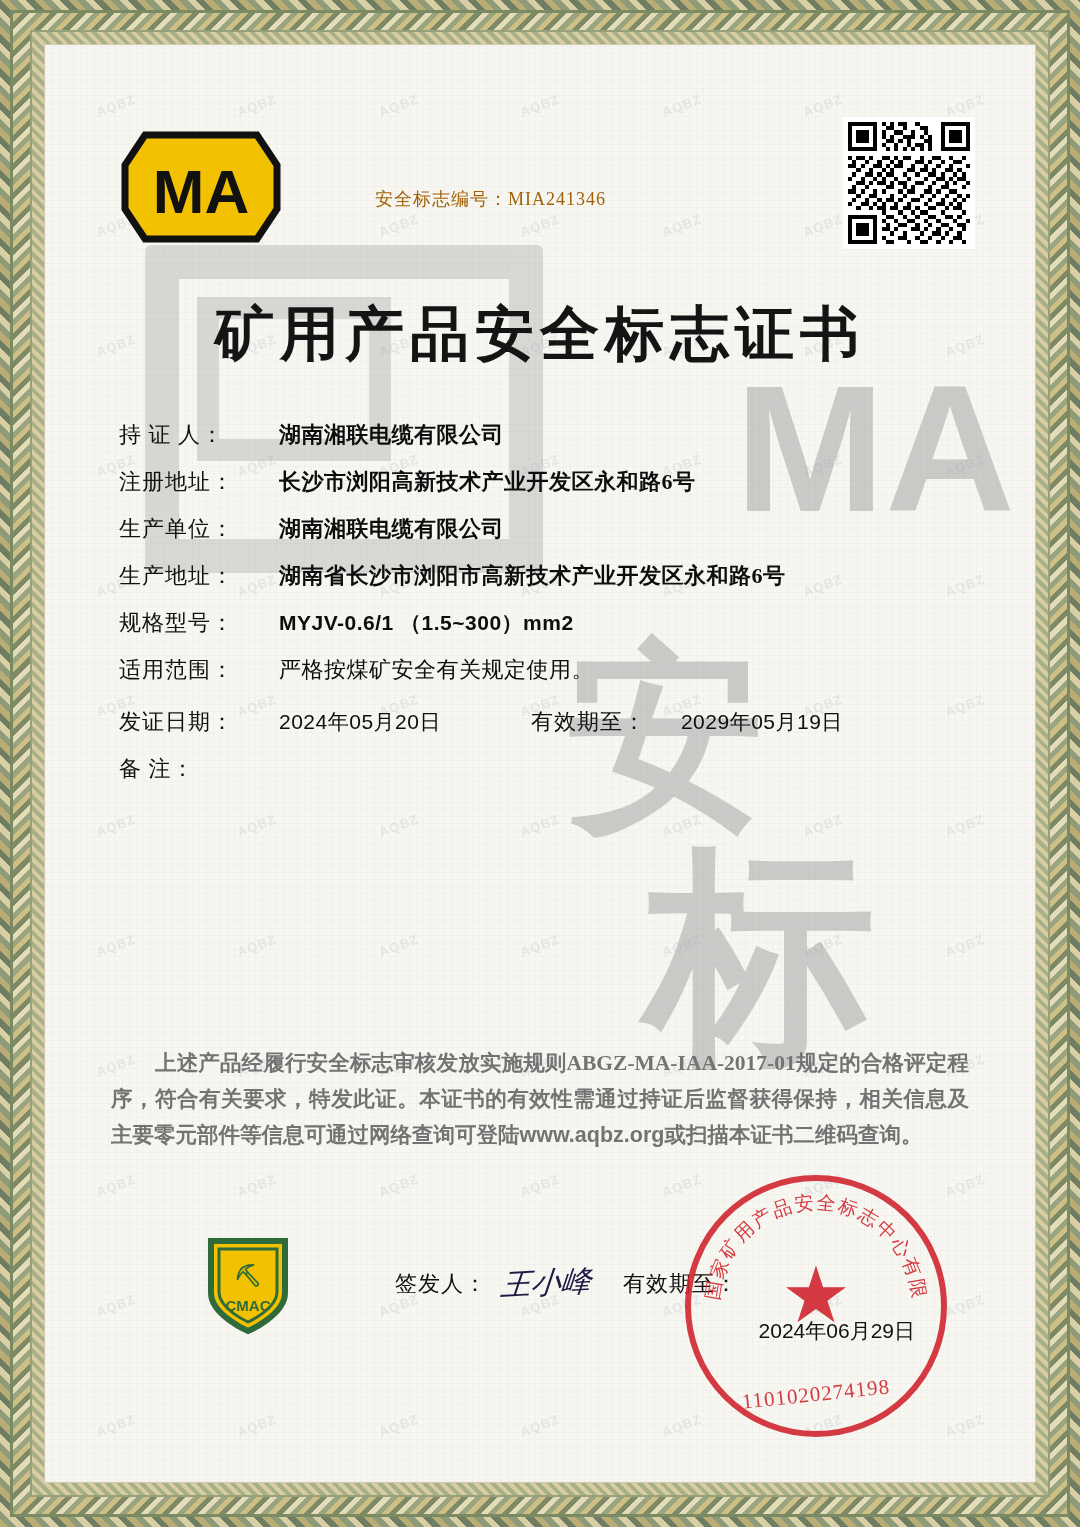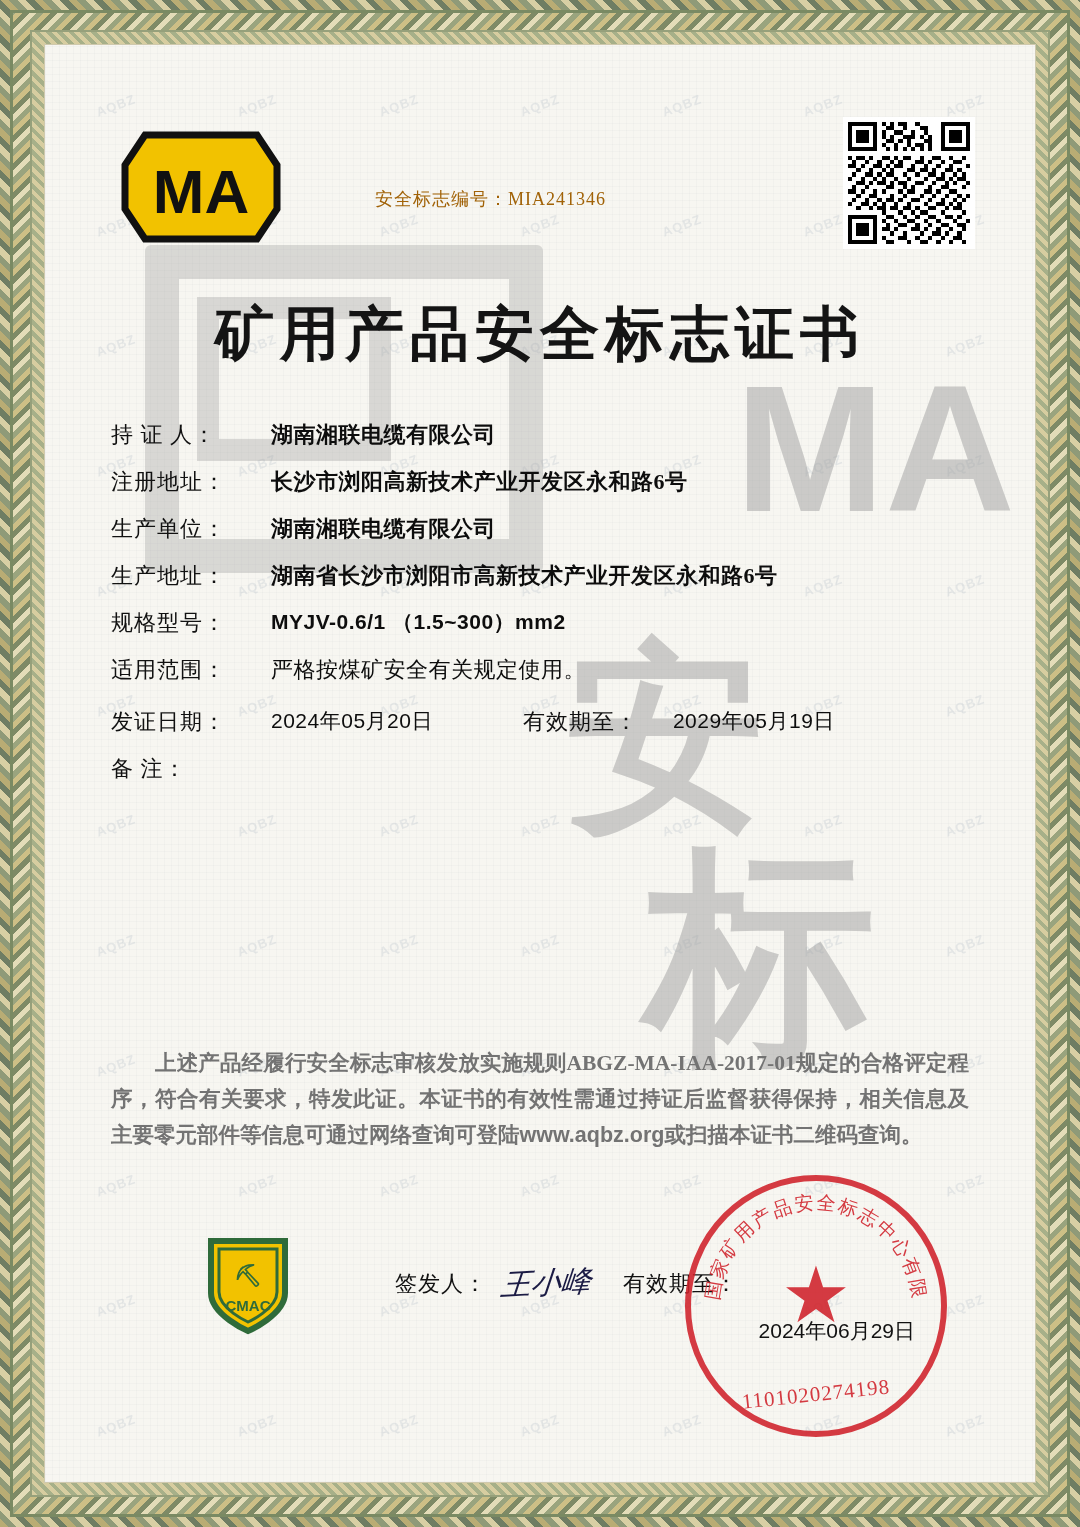--- a/index.html
+++ b/index.html
@@ -169,24 +169,25 @@
 
   
   .fields {
     position: absolute;
     left: 66px;
     right: 60px;
     top: 375px;
   }
   .row {
     display: flex;
-    align-items: flex-start;
+    align-items: center;
     margin-bottom: 17px;
     font-size: 22px;
     color: #111;
+    margin-left: 8px;
   }
   .label {
     width: 160px;
     flex: 0 0 160px;
     color: #111;
     font-size: 22px;
     letter-spacing: 1px;
   }
   .label.wide {
     width: 250px;

